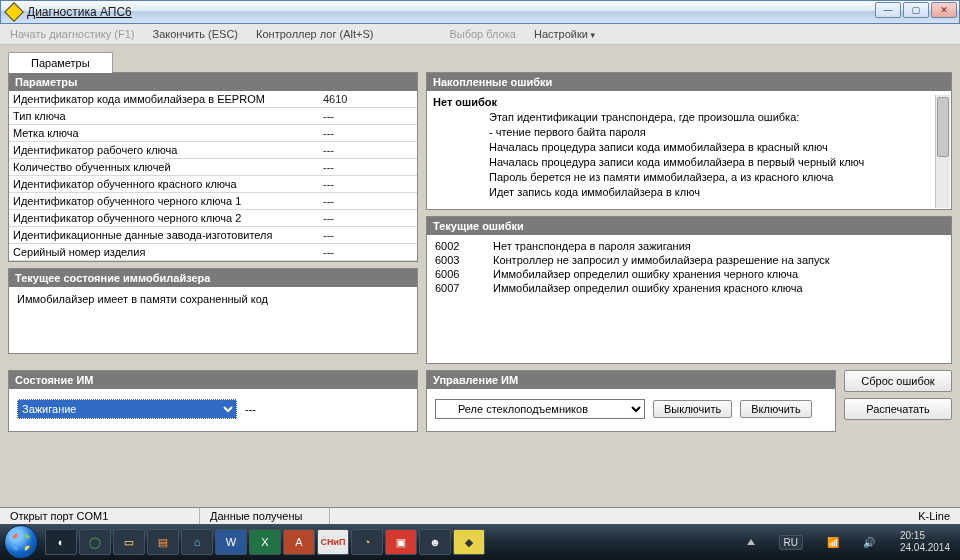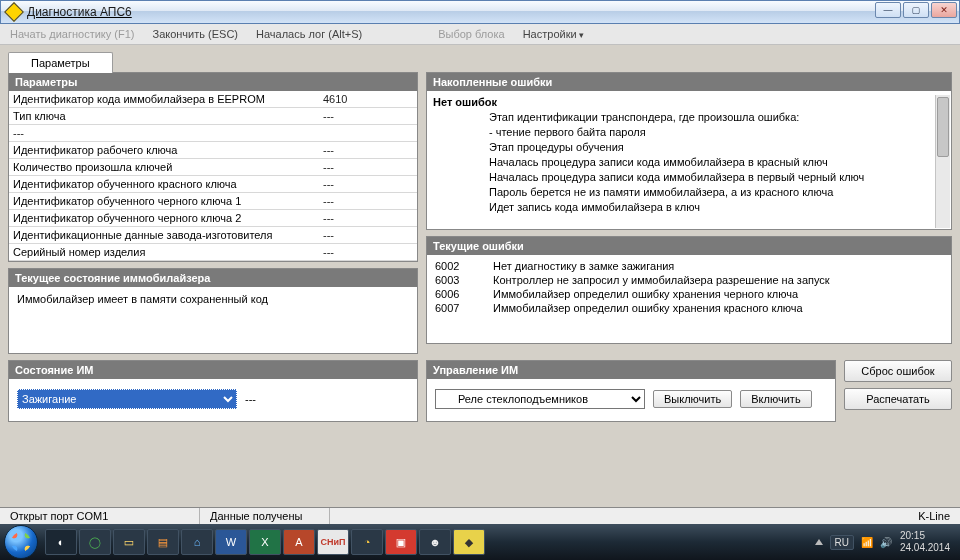--- a/index.html
+++ b/index.html
@@ -93,21 +93,21 @@
   .panel-body { padding:0; }
   .kv-row {
     display:flex;
     border-bottom:1px solid #d8d8d8;
     padding:2px 4px;
     font-size:11px;
   }
   .kv-row .k { flex:1; }
   .kv-row .v { width:90px; color:#222;}
   .scrollpanel { position:relative; }
-  .scrollpanel .panel-body { height:138px; overflow:hidden; padding:4px 18px 4px 6px; line-height:15px;}
+  .scrollpanel .panel-body { height:118px; overflow:hidden; padding:4px 18px 4px 6px; line-height:15px;}
   .fake-scroll {
     position:absolute; right:1px; top:22px; bottom:1px; width:15px;
     background:#e9e9e9; border-left:1px solid #c4c4c4;
   }
   .fake-scroll .thumb { position:absolute; left:1px; right:1px; top:2px; height:60px; background:#c7c7c7; border:1px solid #9c9c9c; border-radius:2px;}
   .err-row { display:flex; gap:18px; padding:1px 6px; font-size:11px;}
   .err-row .code { width:40px;}
   .state-text { padding:6px 8px; font-size:11px;}
   
   .ctrl-row {
@@ -174,21 +174,21 @@
   }
   .task-icon {
     width:32px; height:26px; margin:0 1px;
     background:#2a3846;
     border:1px solid #415263;
     border-radius:2px;
     display:flex; align-items:center; justify-content:center;
     color:#fff; font-size:11px;
   }
   .tray {
-    margin-left:auto; display:flex; align-items:center; gap:7px;
+    margin-left:auto; display:flex; align-items:center; gap:24px;
     color:#ddd; font-size:10px; padding-right:6px;
   }
   .tray .lang { background:#2a3846; border:1px solid #415263; padding:1px 4px; border-radius:2px;}
   .tray .clock { text-align:left; line-height:12px;}
   .tray .tri { width:0;height:0;border-left:4px solid transparent;border-right:4px solid transparent;border-bottom:6px solid #bbb;}
   .pad-left { padding-left:56px; }
 </style>
 </head>
 <body>
 
@@ -198,21 +198,21 @@
   <div class="win-buttons">
     <div class="win-btn">—</div>
     <div class="win-btn">▢</div>
     <div class="win-btn close">✕</div>
   </div>
 </div>
 
 <div class="menubar">
   <span class="item disabled">Начать диагностику (F1)</span>
   <span class="item">Закончить (ESC)</span>
-  <span class="item">Началась лог (Alt+S)</span>
+  <span class="item">Контроллер лог (Alt+S)</span>
   <span style="width:40px"></span>
   <span class="item disabled">Выбор блока</span>
   <span class="item caret">Настройки</span>
 </div>
 
 <div class="tabstrip">
   <div class="tab">Параметры</div>
 </div>
 
 <div class="client">
@@ -224,28 +224,29 @@
         <div class="panel-body">
           <div class="kv-row">
               <span class="k">Идентификатор кода иммобилайзера в EEPROM</span>
               <span class="v">4610</span>
             </div>
           <div class="kv-row">
               <span class="k">Тип ключа</span>
               <span class="v">---</span>
             </div>
           <div class="kv-row">
+              <span class="k">Метка ключа</span>
               <span class="v">---</span>
             </div>
           <div class="kv-row">
               <span class="k">Идентификатор рабочего ключа</span>
               <span class="v">---</span>
             </div>
           <div class="kv-row">
-              <span class="k">Количество произошла ключей</span>
+              <span class="k">Количество обученных ключей</span>
               <span class="v">---</span>
             </div>
           <div class="kv-row">
               <span class="k">Идентификатор обученного красного ключа</span>
               <span class="v">---</span>
             </div>
           <div class="kv-row">
               <span class="k">Идентификатор обученного черного ключа 1</span>
               <span class="v">---</span>
             </div>
@@ -271,37 +272,36 @@
     </div>
 
     <div class="rightcol">
       <div class="panel scrollpanel">
         <div class="panel-header">Накопленные ошибки</div>
         <div class="panel-body">
           <div style="font-weight:bold">Нет ошибок</div>
           <div class="pad-left">Этап идентификации транспондера, где произошла ошибка:</div>
           <div class="pad-left">- чтение первого байта пароля</div>
           <div class="pad-left"></div>
-          <div class="pad-left">Этап процедуры обучения</div>
           <div class="pad-left">Началась процедура записи кода иммобилайзера в красный ключ</div>
           <div class="pad-left">Началась процедура записи кода иммобилайзера в первый черный ключ</div>
           <div class="pad-left">Пароль берется не из памяти иммобилайзера, а из красного ключа</div>
           <div class="pad-left">Идет запись кода иммобилайзера в ключ</div>
         </div>
         <div class="fake-scroll">
             <div class="thumb"></div>
           </div>
       </div>
 
-      <div class="panel" style="height:108px;">
+      <div class="panel" style="height:148px;">
         <div class="panel-header">Текущие ошибки</div>
         <div class="panel-body" style="padding:4px 2px;">
           <div class="err-row">
               <span class="code">6002</span>
-              <span>Нет диагностику в замке зажигания</span>
+              <span>Нет транспондера в пароля зажигания</span>
             </div>
           <div class="err-row">
               <span class="code">6003</span>
               <span>Контроллер не запросил у иммобилайзера разрешение на запуск</span>
             </div>
           <div class="err-row">
               <span class="code">6006</span>
               <span>Иммобилайзер определил ошибку хранения черного ключа</span>
             </div>
           <div class="err-row">

